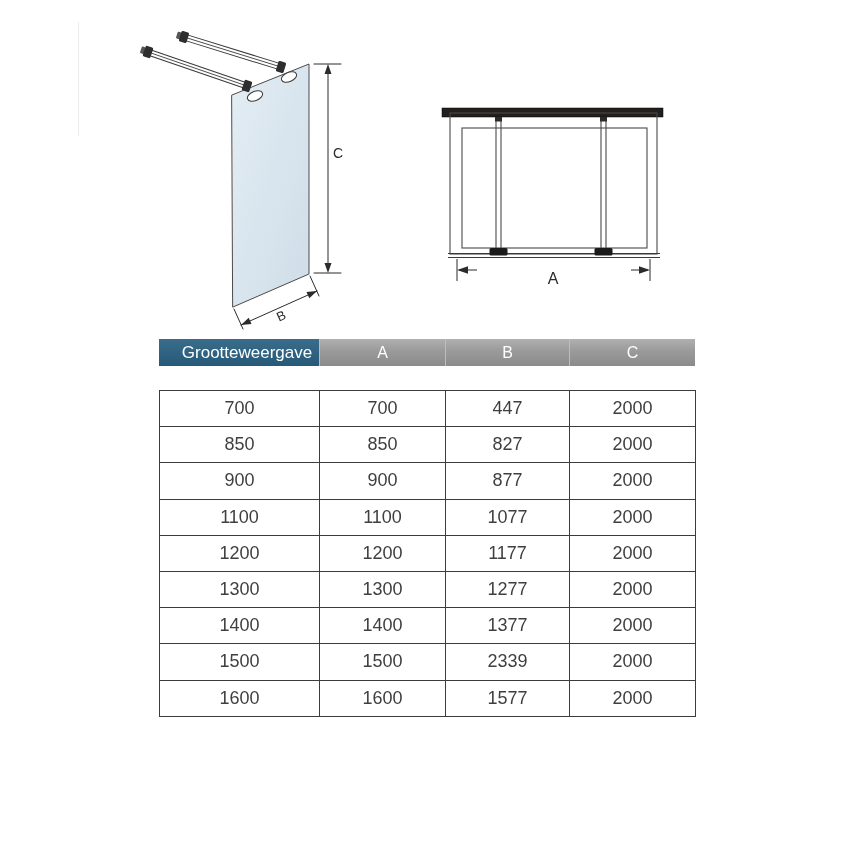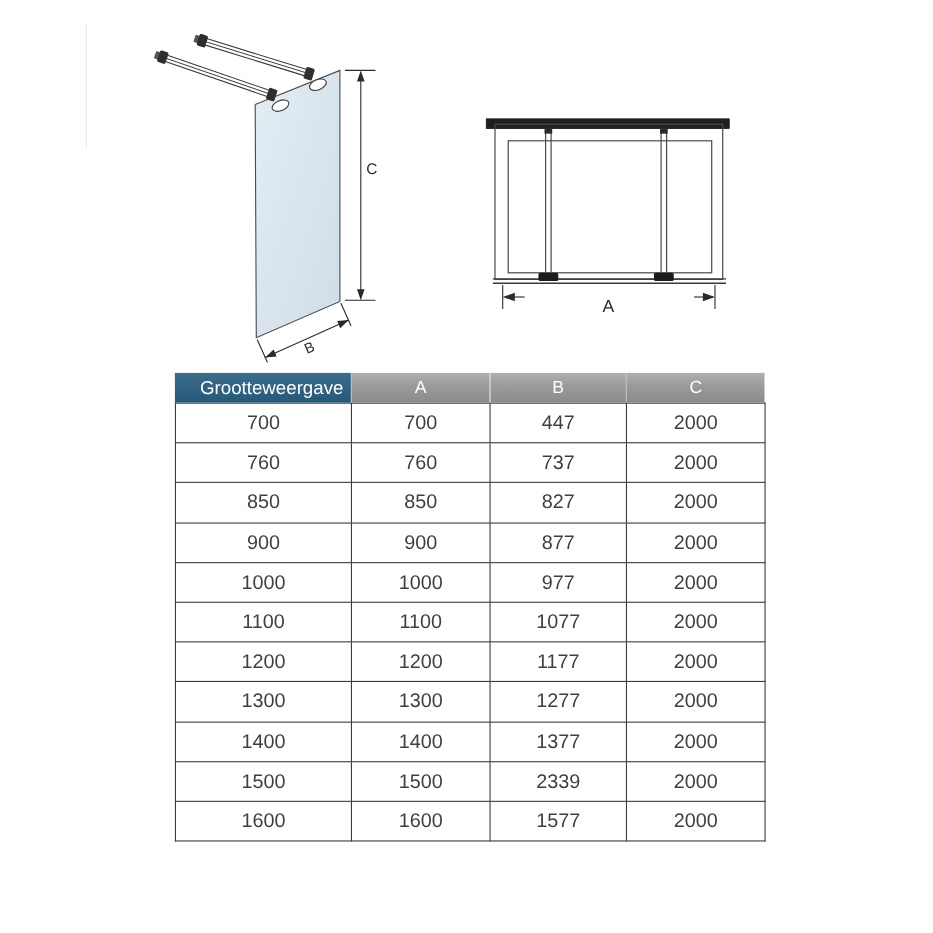--- a/index.html
+++ b/index.html
@@ -25,21 +25,21 @@
   .hcell.gray {
     font-size:16px;
     background:linear-gradient(var(--header-gray-top,#b0b0b0) 0%, #9a9a9a 45%, var(--header-gray-bottom,#8b8b8b) 100%);
     border-left:1px solid #bdbdbd;
   }
   .hcell.col-a { width:126px; }
   .hcell.col-b { width:124px; }
   .hcell.col-c { width:126px; }
 
   table.size-table {
-    border-collapse:collapse; width:536px; margin-top:0; table-layout:fixed;
+    border-collapse:collapse; width:536px; margin-top:24px; table-layout:fixed;
   }
   table.size-table td {
     border:1.5px solid var(--table-border,#3c3c3c);
     height:35.2px; text-align:center; vertical-align:middle;
     font-size:18px; color:var(--cell-text,#3f3f3f); padding:0;
   }
 
   
   .streak { position:absolute; left:78px; top:22px; width:1px; height:114px; background:#ececec; }
 </style>
@@ -164,44 +164,32 @@
           <col style="width:126px">
       </colgroup>
       <tbody>
           <tr>
             <td>700</td>
             <td>700</td>
             <td>447</td>
             <td>2000</td>
           </tr>
           <tr>
-            <td>760</td>
-            <td>760</td>
-            <td>737</td>
-            <td>2000</td>
-          </tr>
-          <tr>
             <td>850</td>
             <td>850</td>
             <td>827</td>
             <td>2000</td>
           </tr>
           <tr>
             <td>900</td>
             <td>900</td>
             <td>877</td>
             <td>2000</td>
           </tr>
           <tr>
-            <td>1000</td>
-            <td>1000</td>
-            <td>977</td>
-            <td>2000</td>
-          </tr>
-          <tr>
             <td>1100</td>
             <td>1100</td>
             <td>1077</td>
             <td>2000</td>
           </tr>
           <tr>
             <td>1200</td>
             <td>1200</td>
             <td>1177</td>
             <td>2000</td>

